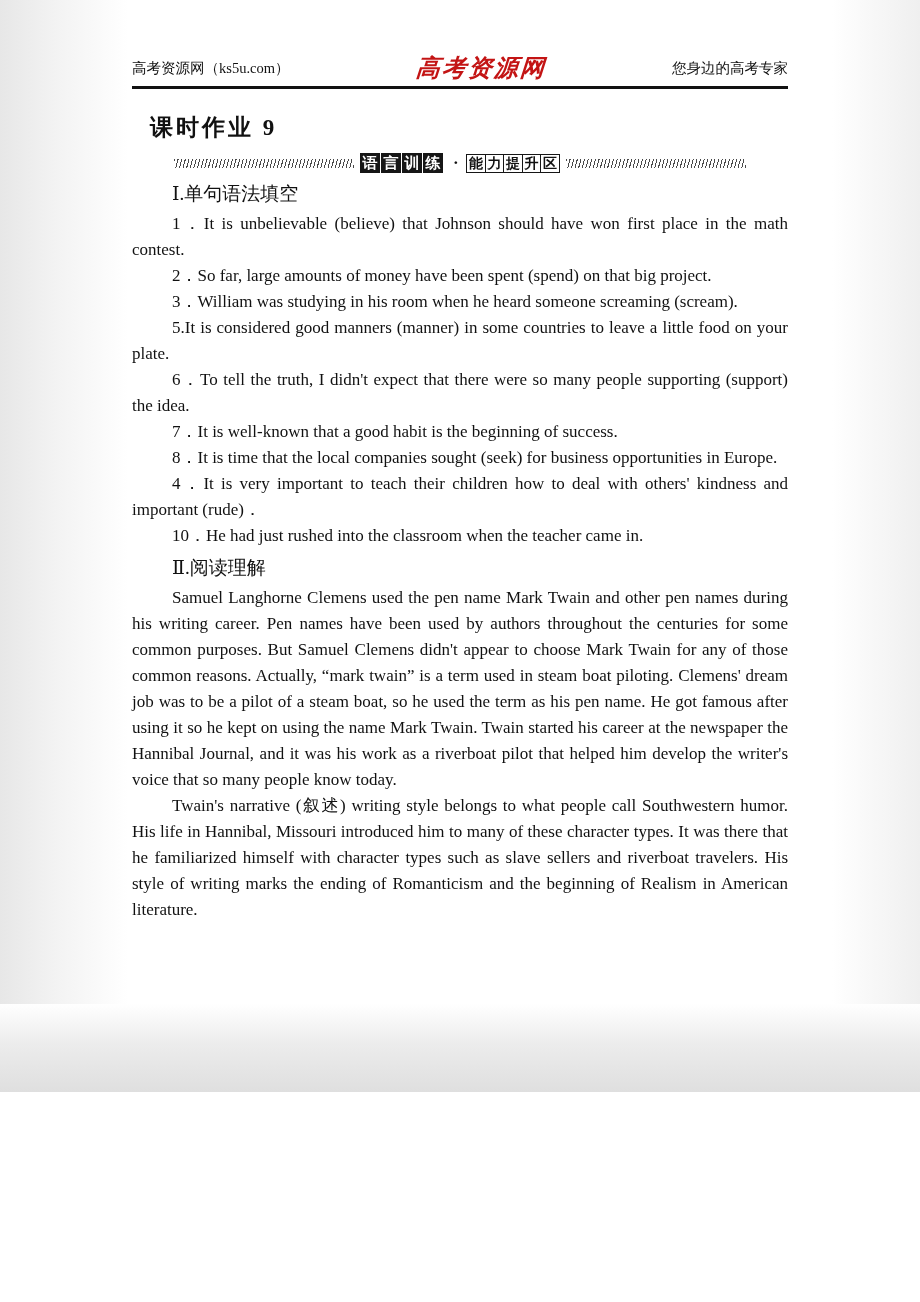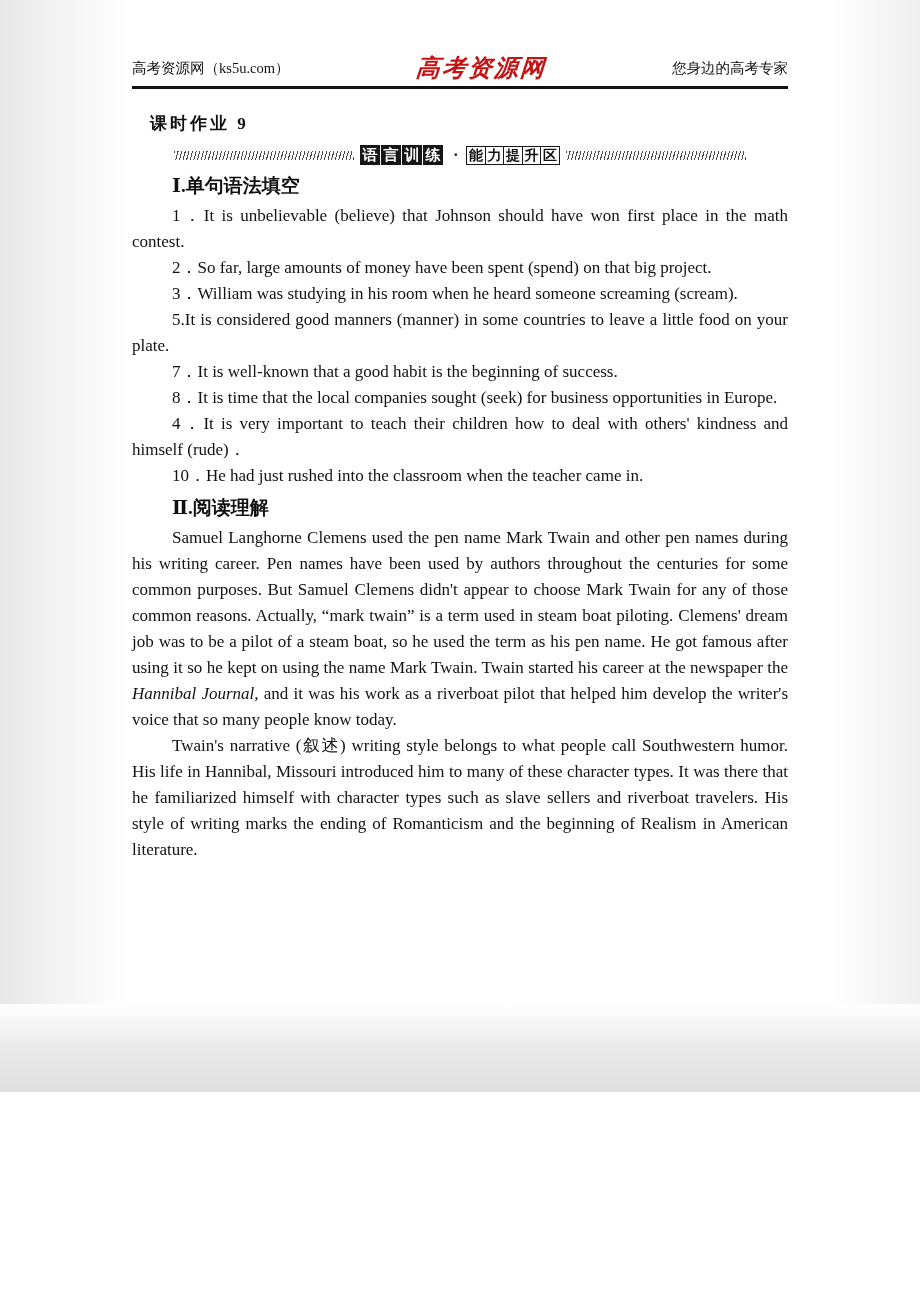--- a/index.html
+++ b/index.html
@@ -23,37 +23,37 @@
 
   .header { position:absolute; top:52px; left:132px; width:656px;
             display:flex; align-items:center; justify-content:space-between;
             font-size:14.5px; }
   .logo   { color:#c31414; font-size:24px; font-weight:bold; font-style:italic;
             letter-spacing:2px; transform:skewX(-4deg); }
   .rule   { position:absolute; top:86px; left:132px; width:656px; border-top:3px solid #121212; }
 
   .content { position:absolute; top:106px; left:132px; width:656px; }
 
-  .doc-title { font-size:17px; font-weight:bold; letter-spacing:3px; margin:6px 0 10px 18px; }
+  .doc-title { font-size:23px; font-weight:bold; letter-spacing:3px; margin:6px 0 10px 18px; }
 
   .banner { display:flex; align-items:center; gap:6px; margin:0 42px 8px 42px; }
   .hatch  { flex:1; height:9px;
             background:repeating-linear-gradient(105deg,#4a4a4a 0px,#4a4a4a 1px,transparent 1px,transparent 3.5px); }
   .banner-labels { display:flex; align-items:center; white-space:nowrap; }
   .dark-char { display:inline-block; background:#161616; color:#fff; font-weight:bold;
                font-size:15px; line-height:20px; width:20px; text-align:center; margin-right:1px; }
   .boxed-char{ display:inline-block; border:1.5px solid #161616; color:#111; font-weight:bold;
                font-size:14px; line-height:17px; width:20px; text-align:center; margin-left:-1.5px; background:#fff; }
   .sep { font-weight:bold; font-size:17px; margin:0 3px; }
 
-  .sec-heading { font-size:19px; font-weight:bold; text-indent:40px; margin:6px 0 4px; }
+  .sec-heading { font-size:19px; font-weight:normal; text-indent:40px; margin:6px 0 4px; }
 
   .para { font-size:17px; line-height:26px; text-align:justify; text-indent:40px; }
   .u { text-underline-offset:3px; }
-  .i { font-style:italic; }
+  .i { }
 
   .footer { position:absolute; left:132px; width:656px; top:1184px; z-index:3;
             display:flex; justify-content:space-between; align-items:center; font-size:13.5px;margin-left:24px; }
   .footer .link { color:#3c55a5; }
   .footer .pageno { color:#222; letter-spacing:1px; }
 </style>
 </head>
 <body>
 
 <div class="page">
@@ -90,23 +90,24 @@
           </span>
         <div class="hatch"></div>
       </div>
 
       <div class="sec-heading">Ⅰ.单句语法填空</div>
       <div id="exercise-list">
           <p class="para"><span class="">1．It is </span><span class="u">unbelievable</span><span class=""> (believe) that Johnson should have won first place in the math contest.</span></p>
           <p class="para"><span class="">2．So far, large amounts of money </span><span class="u">have been spent</span><span class=""> (spend) on that big project.</span></p>
           <p class="para"><span class="">3．William was studying in his room when he heard someone </span><span class="u">screaming</span><span class=""> (scream).</span></p>
           <p class="para"><span class="">5.It is considered good </span><span class="u">manners</span><span class=""> (manner) in some countries to leave a little food on your plate.</span></p>
+          <p class="para"><span class="">6．To tell the truth, I didn't expect that there were so many people </span><span class="u">supporting</span><span class=""> (support) the idea.</span></p>
           <p class="para"><span class="">7．</span><span class="u">It</span><span class=""> is well-known that a good habit is the beginning of success.</span></p>
           <p class="para"><span class="">8．It is time that the local companies </span><span class="u">sought</span><span class=""> (seek) for business opportunities in Europe.</span></p>
-          <p class="para"><span class="">4．It is very important to teach their children how to deal with others' kindness and </span><span class="u">himself</span><span class=""> (rude)．</span></p>
+          <p class="para"><span class="">4．It is very important to teach their children how to deal with others' kindness and </span><span class="u">important</span><span class=""> (rude)．</span></p>
           <p class="para"><span class="">10．He had just rushed into the classroom </span><span class="u">when</span><span class=""> the teacher came in.</span></p>
         </div>
 
       <div class="sec-heading">Ⅱ.阅读理解</div>
       <div id="reading-passage">
           <p class="para"><span class="">Samuel Langhorne Clemens used the pen name Mark Twain and other pen names during his writing career. Pen names have been used by authors throughout the centuries for some common purposes. But Samuel Clemens didn't appear to choose Mark Twain for any of those common reasons. Actually, “mark twain” is a term used in steam boat piloting. Clemens' dream job was to be a pilot of a steam boat, so he used the term as his pen name. He got famous after using it so he kept on using the name Mark Twain. Twain started his career at the newspaper the </span><span class="i">Hannibal Journal,</span><span class=""> and it was his work as a riverboat pilot that helped him develop the writer's voice that so many people know today.</span></p>
           <p class="para"><span class="">Twain's narrative (叙述) writing style belongs to what people call Southwestern humor. His life in Hannibal, Missouri introduced him to many of these character types. It was there that he familiarized himself with character types such as slave sellers and riverboat travelers. His style of writing marks the ending of Romanticism and the beginning of Realism in American literature.</span></p>
         </div>
     </div>
 

